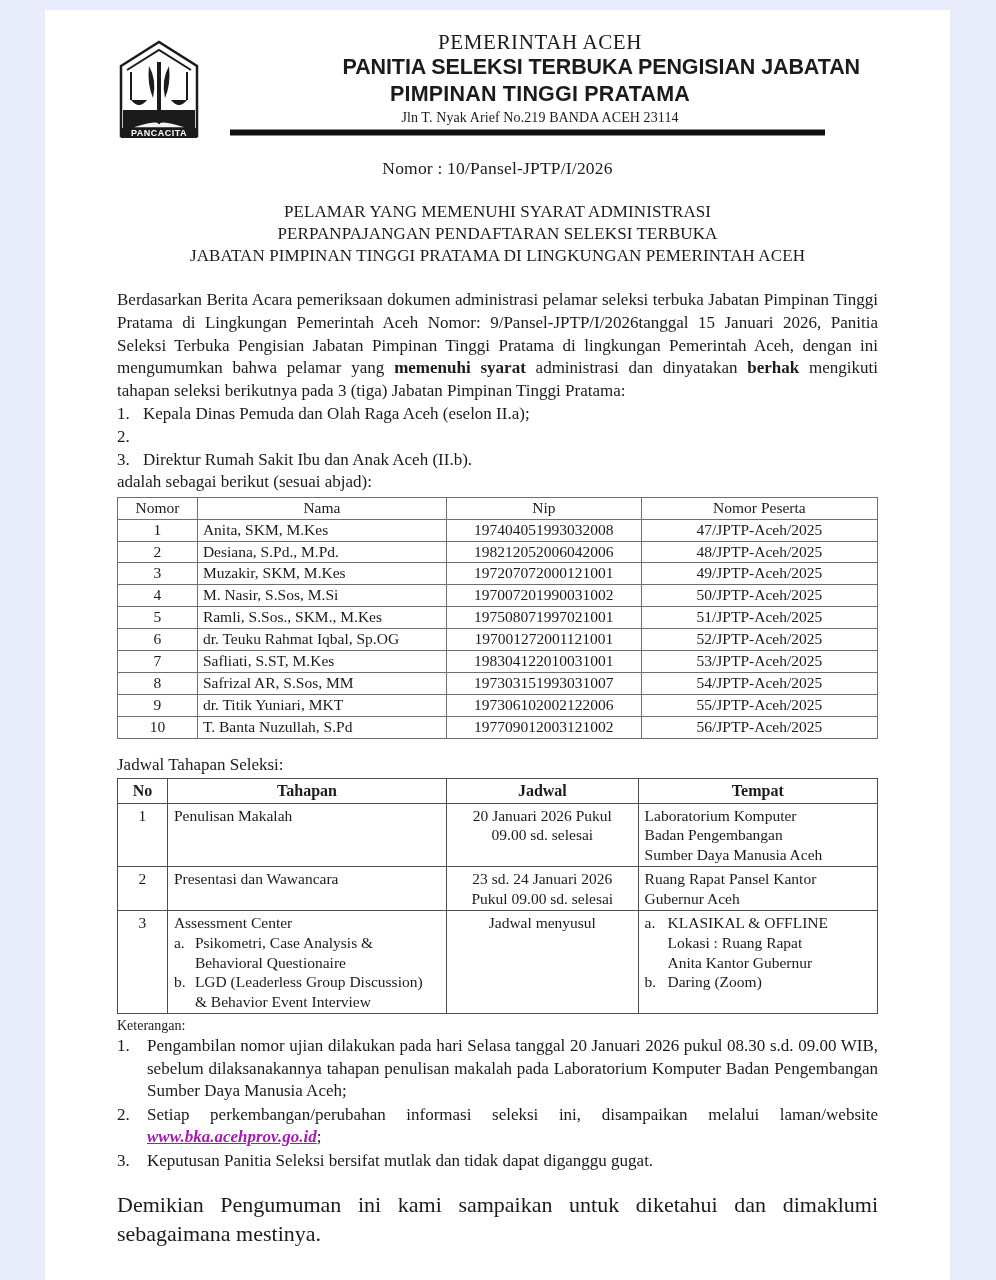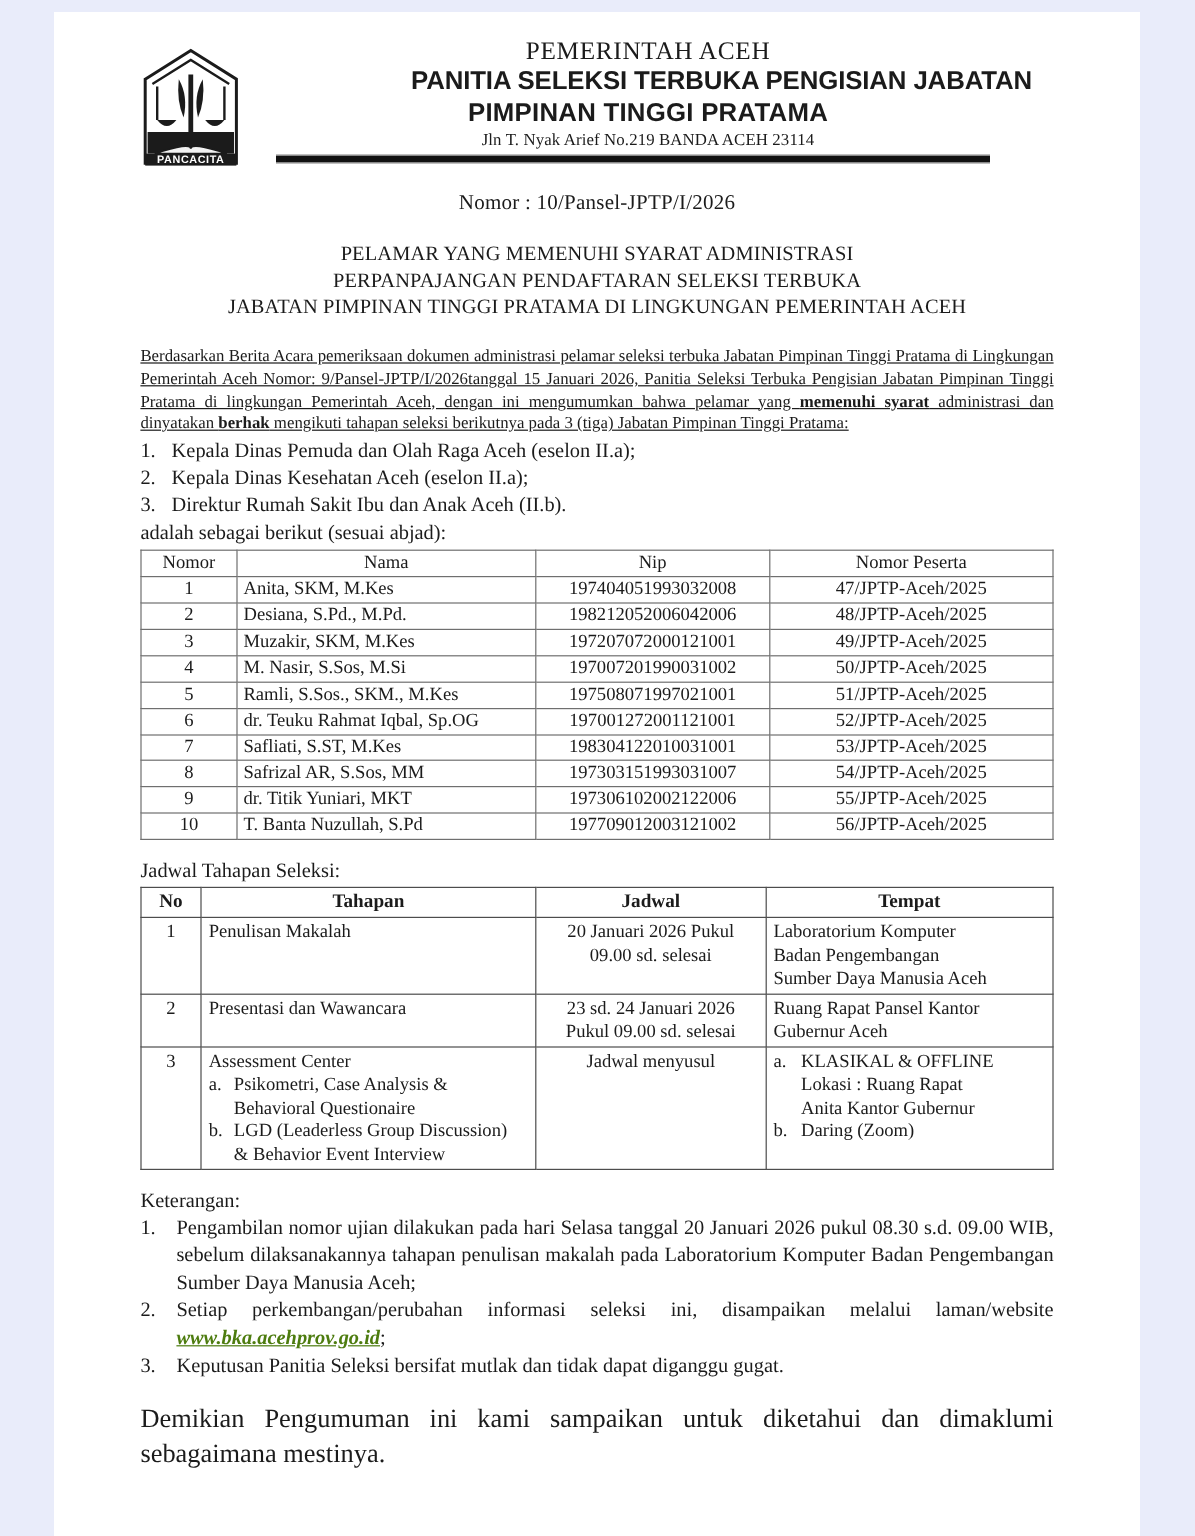--- a/index.html
+++ b/index.html
@@ -103,24 +103,23 @@
     margin-top: 22px;
     font-size: 17px;
     line-height: 1.3;
     letter-spacing: 0.1px;
   }
 
   
   .body-wrap { padding: 0 72px 0 72px; }
   p.para {
     text-align: justify;
-    font-size: 14px;
+    font-size: 17px;
     line-height: 1.33;
     margin: 22px 0 0 0;
-    text-decoration: underline;
   }
   p.para b { font-weight: bold; }
 
   ol.pos-list {
     margin: 1px 0 0 0;
     padding: 0;
     list-style: none;
     font-size: 17px;
     line-height: 1.33;
   }
@@ -197,37 +196,37 @@
   }
   .sub-list li .sl { width: 14px; flex: none; }
   .sub-list li .st { flex: 1; }
 
   .tempat-list { margin: 0; padding: 0; list-style: none; }
   .tempat-list li { display: flex; gap: 9px; }
   .tempat-list li .tl { width: 14px; flex: none; }
   .tempat-list li .tt { flex: 1; }
 
   
-  .notes-label { font-size: 17px; margin-top: 16px; }
+  .notes-label { font-size: 14px; margin-top: 4px; }
   ol.notes {
     margin: 0;
     padding: 0;
     list-style: none;
     font-size: 17px;
     line-height: 1.33;
   }
   ol.notes > li {
     display: flex;
     gap: 12px;
     margin-top: 1px;
   }
   ol.notes > li .n { width: 18px; flex: none; }
   ol.notes > li .txt { flex: 1; text-align: justify; }
   a.weblink {
-    color: #4d7c0f;
+    color: #a21caf;
     font-weight: bold;
     font-style: italic;
     text-decoration: underline;
   }
 
   .closing {
     font-size: 22px;
     line-height: 1.33;
     text-align: justify;
     margin-top: 17px;
@@ -278,21 +277,20 @@
 
     <p class="para"><span>Berdasarkan Berita Acara pemeriksaan dokumen administrasi pelamar seleksi terbuka Jabatan Pimpinan Tinggi Pratama di Lingkungan Pemerintah Aceh Nomor: 9/Pansel-JPTP/I/2026tanggal 15 Januari 2026, Panitia Seleksi Terbuka Pengisian Jabatan Pimpinan Tinggi Pratama di lingkungan Pemerintah Aceh, dengan ini mengumumkan bahwa pelamar yang </span><b>memenuhi syarat</b><span> administrasi dan dinyatakan </span><b>berhak</b><span> mengikuti tahapan seleksi berikutnya pada 3 (tiga) Jabatan Pimpinan Tinggi Pratama:</span></p>
 
     <ol class="pos-list">
       <li>
         <span class="num">1.</span>
         <span class="txt">Kepala Dinas Pemuda dan Olah Raga Aceh (eselon II.a);</span>
       </li>
       <li>
         <span class="num">2.</span>
-        <span class="txt">Kepala Dinas Kesehatan Aceh (eselon II.a);</span>
       </li>
       <li>
         <span class="num">3.</span>
         <span class="txt">Direktur Rumah Sakit Ibu dan Anak Aceh (II.b).</span>
       </li>
     </ol>
 
     <div class="adalah">adalah sebagai berikut (sesuai abjad):</div>
 
     <table class="tbl t1">

